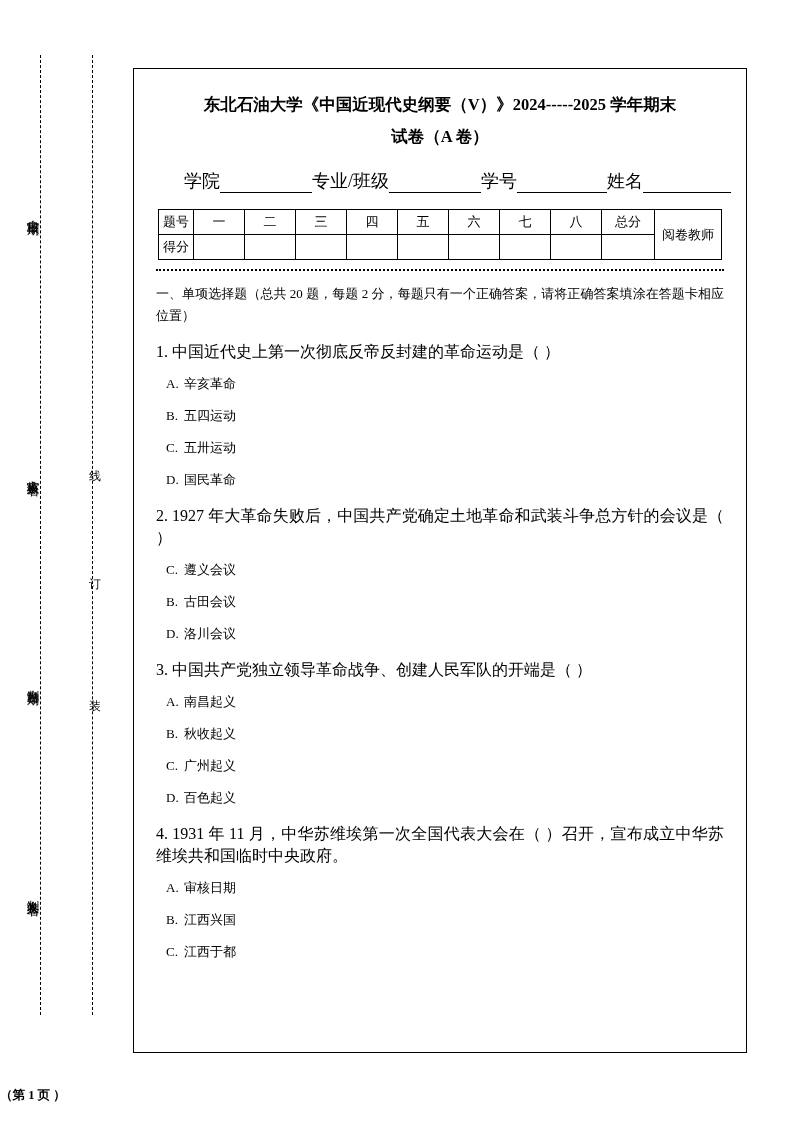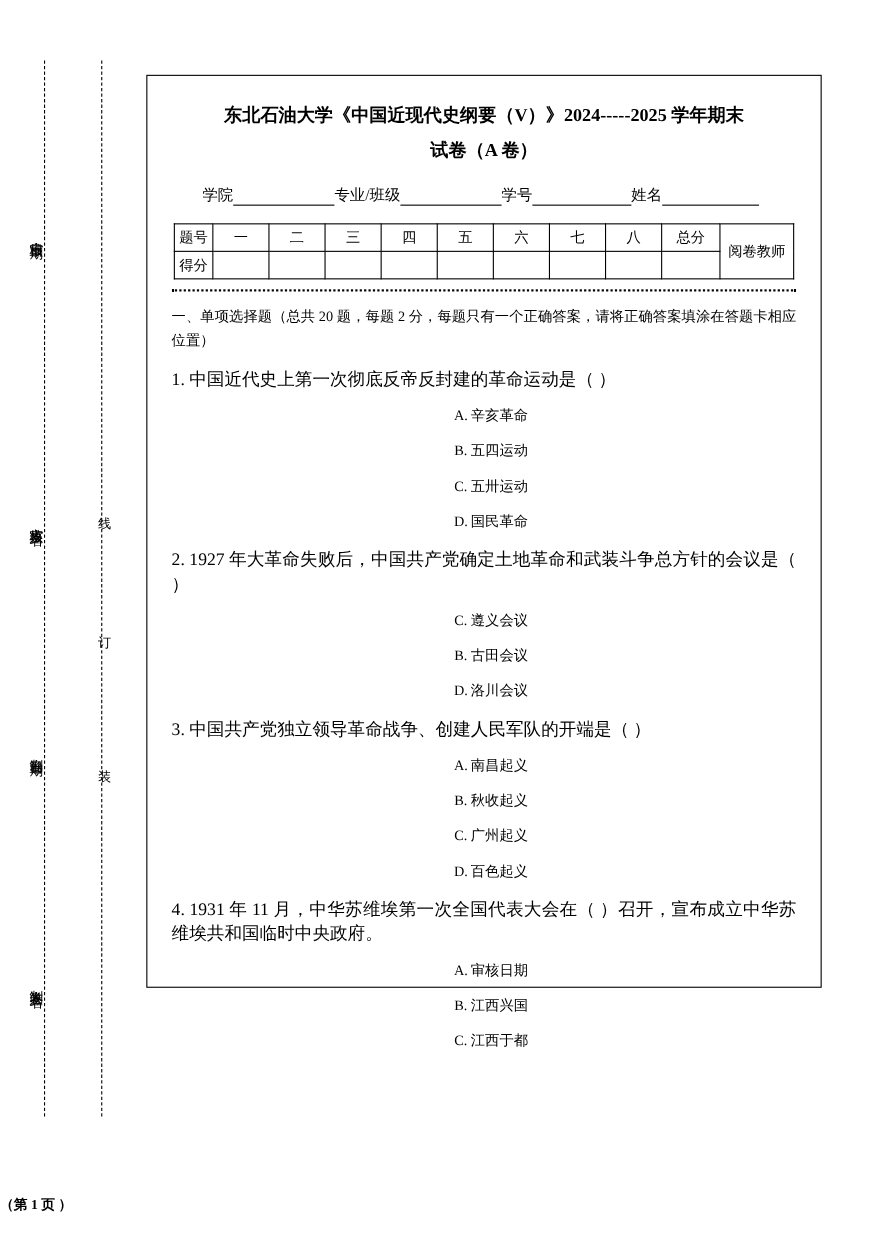--- a/index.html
+++ b/index.html
@@ -39,41 +39,41 @@
     font-family: "Liberation Serif", "DejaVu Serif", serif;
     white-space: nowrap;
   }
 
   
   #sheet {
     position: absolute;
     left: 133px;
     top: 68px;
     width: 614px;
-    height: 830px;
+    height: 985px;
     border: 1px solid #000;
     box-sizing: border-box;
   }
 
   #sheet-inner {
     padding: 20px 22px 0 22px;
   }
 
   .title {
     text-align: center;
     font-size: 16.5px;
     font-weight: bold;
     line-height: 32px;
     font-family: "Liberation Serif", "DejaVu Serif", serif;
   }
 
   
   .info-line {
     margin-top: 16px;
-    font-size: 14px;
+    font-size: 18px;
     display: flex;
     align-items: flex-end;
     padding-left: 28px;
     text-align: center;
   }
   .info-item { display: flex; align-items: flex-end; }
   .info-label { white-space: nowrap; }
   .info-blank {
     border-bottom: 1px solid #000;
     display: inline-block;
@@ -124,21 +124,20 @@
     font-size: 16px;
     line-height: 22px;
     margin-top: 14px;
     text-align: justify;
   }
   .option {
     font-size: 13px;
     line-height: 22px;
     margin-top: 10px;
     padding-left: 10px;
-    text-align: center;
   }
   .opt-letter { display: inline-block; width: 18px; }
 
   .footer {
     position: absolute;
     left: 0;
     right: 0;
     bottom: 18px;
     text-align: left;
     font-size: 12.5px;

